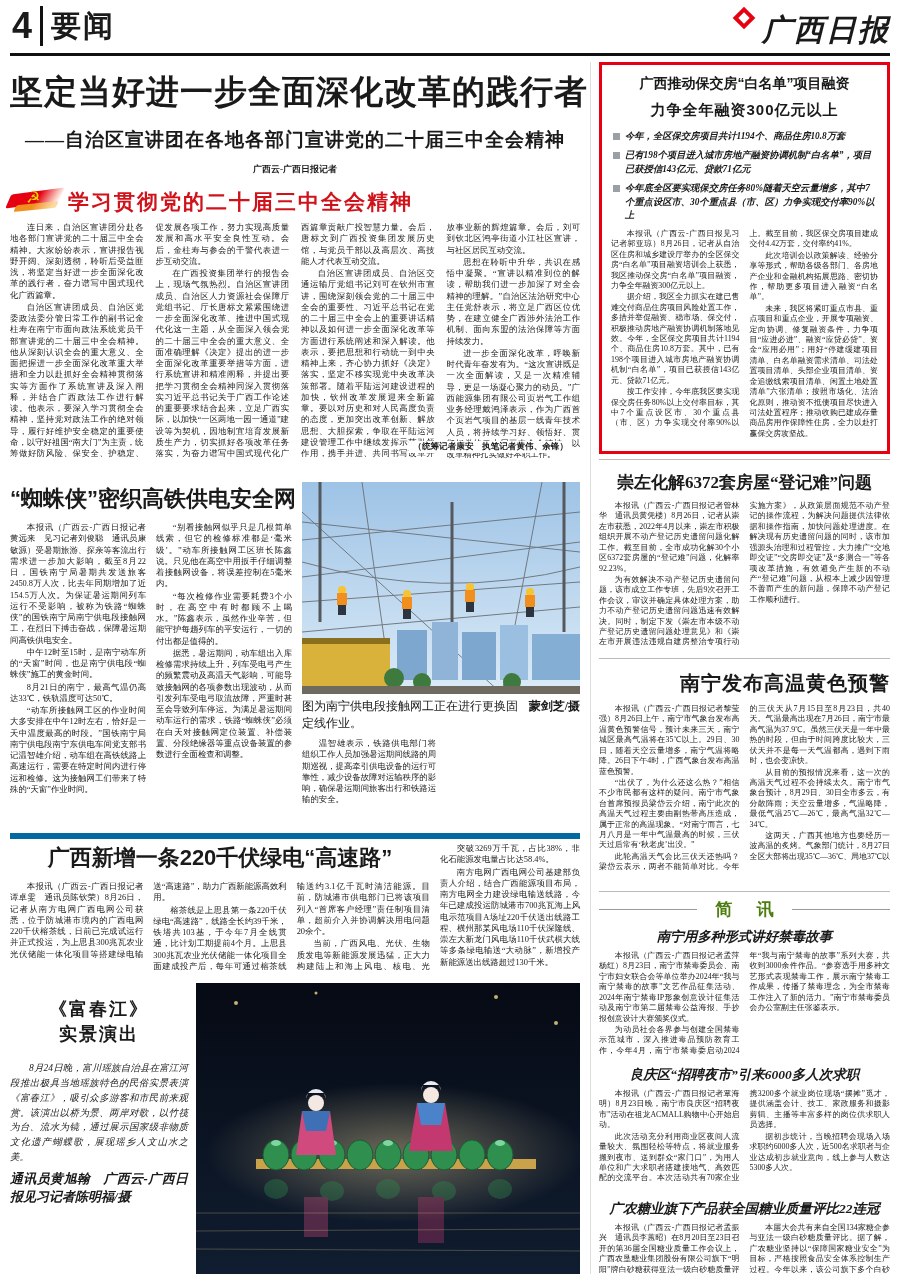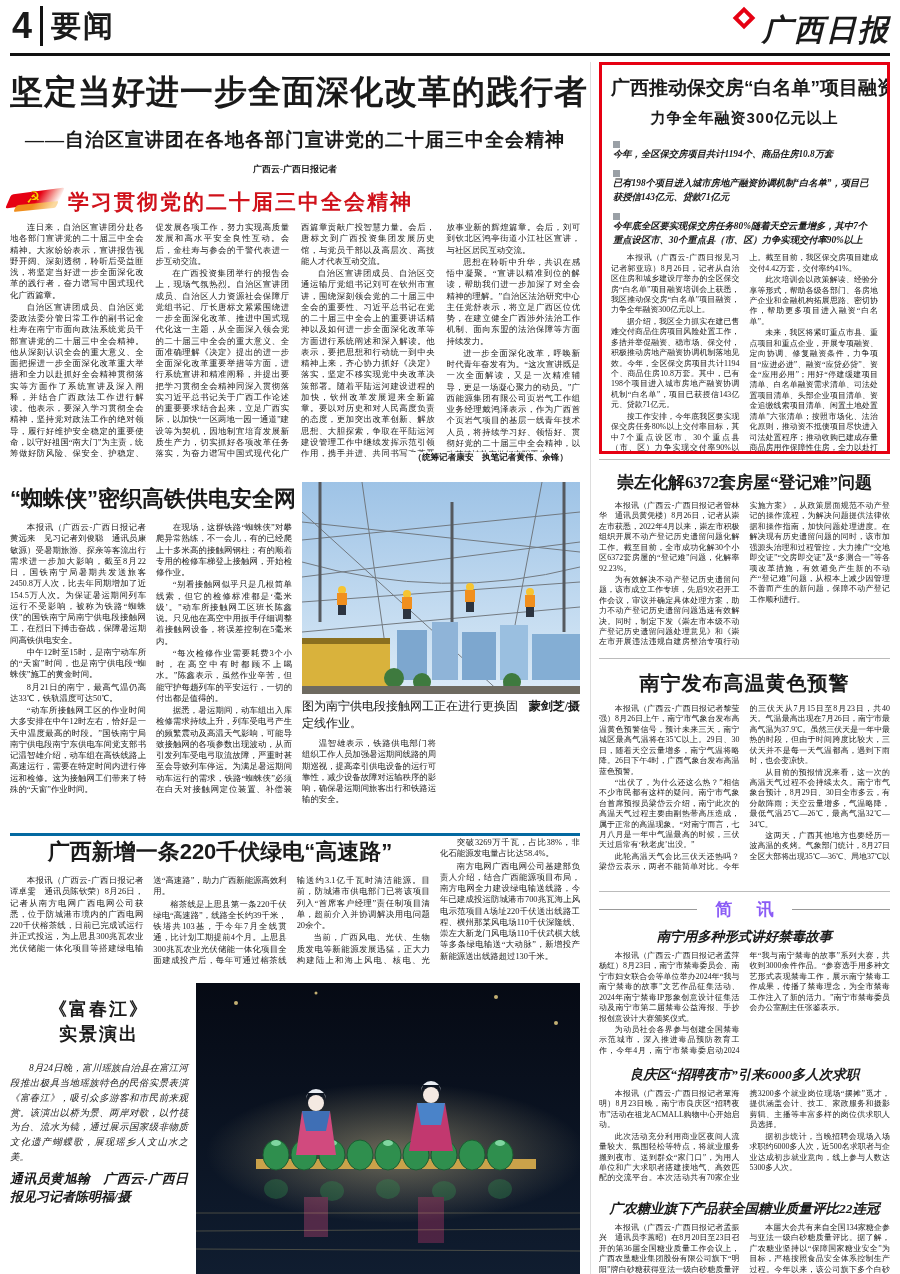--- a/index.html
+++ b/index.html
@@ -30,64 +30,64 @@
   .lead-h2 { font-size:19px; font-weight:bold; margin-top:12px; letter-spacing:1px; }
   .lead-by { font-size:9px; margin-top:10px; color:#222; font-weight:bold; }
   .banner { height:32px; display:flex; align-items:center; margin:2px 0 4px 0; }
   .flag { position:relative; width:52px; height:26px; margin-right:6px; }
   .flag .sw1 { position:absolute; left:0; top:2px; width:50px; height:14px; background:linear-gradient(100deg,#e60012 55%,#f6b3ab 85%,#fff 100%); transform:skewX(-30deg) rotate(-8deg); border-radius:2px; }
   .flag .sw2 { position:absolute; left:6px; top:14px; width:40px; height:7px; background:linear-gradient(100deg,#f08f1e 40%,#fbd9a0 90%); transform:skewX(-30deg) rotate(-6deg); border-radius:2px; }
   .flag .emb { position:absolute; left:16px; top:1px; color:#ffd700; font-size:16px; line-height:16px; text-shadow:0 0 1px #a00; }
   .banner-text { color:#d0121b; font-family:"Liberation Sans",sans-serif; font-weight:bold; font-size:21px; letter-spacing:2px; }
   .lead-body { position:relative; height:242px; overflow:hidden; column-count:4; column-gap:12px; column-fill:auto; font-size:8.4px; line-height:1.34; text-align:justify; }
   .para { text-indent:2em; margin-bottom:1px; }
-  .lead-tail { position:absolute; right:12px; bottom:0; font-weight:bold; font-size:8.6px; background:#fff; padding-left:4px;margin-left:15px; }
+  .lead-tail { position:absolute; right:12px; bottom:11px; font-weight:bold; font-size:8.6px; background:#fff; padding-left:4px;margin-left:15px; }
   
   .spider { height:345px; display:flex; gap:10px; margin-top:18px; }
   .spider-left { width:282px; }
   .spider-h { font-family:"Liberation Sans",sans-serif; font-weight:bold; font-size:22px; letter-spacing:0px; margin:2px 0 8px 0; white-space:nowrap; }
   .spider-text { height:295px; overflow:hidden; column-count:2; column-gap:10px; column-fill:auto; font-size:8.4px; line-height:1.34; text-align:justify; }
   .spider-right { width:278px; }
   .photo1 { width:278px; height:212px; display:block; }
   .caption { font-size:12px; margin:4px 0 6px 0; display:flex; justify-content:space-between; }
   .cap-credit { font-weight:bold; white-space:nowrap; margin-left:6px; }
   .spider-bottom { column-count:2; column-gap:10px; font-size:8.4px; line-height:1.34; text-align:justify; height:78px; overflow:hidden; column-fill:auto; }
   
-  .power { height:142px; display:flex; gap:10px; margin-top:6px; border-top:3px solid #0369a1; padding-top:4px;align-items:flex-end; }
+  .power { height:142px; display:flex; gap:10px; margin-top:6px; border-top:6px solid #0369a1; padding-top:4px; }
   .power-left { width:420px; }
   .power-h { font-family:"Liberation Sans",sans-serif; font-weight:bold; font-size:22px; text-align:center; margin:0 0 8px 0; white-space:nowrap; }
   .power-text { column-count:3; column-gap:10px; column-fill:auto; height:100px; overflow:hidden; font-size:8.4px; line-height:1.34; text-align:justify; }
   .power-right { width:140px; font-size:8.4px; line-height:1.34; text-align:justify; overflow:hidden; height:138px; }
   
   .bottomL { height:292px; display:flex; gap:8px; margin-top:8px; }
   .fcj { width:178px; padding-top:14px; }
   .fcj-title { text-align:center; font-weight:bold; font-size:18px; line-height:1.4; letter-spacing:2px; }
   .fcj-body { margin-top:14px; font-size:9.5px; line-height:1.55; text-align:justify; font-style:italic; }
   .fcj-body .para { text-indent:2em; }
   .fcj-credit { margin-top:6px; font-size:13px; font-weight:bold; font-style:italic; text-align:justify; }
   .photo2 { width:384px; height:292px; display:block; }
   
   .redbox { border:3px solid #e60012; padding:10px 9px 8px 9px; height:392px; overflow:hidden; }
-  .rb-h1 { font-family:"Liberation Sans",sans-serif; font-weight:bold; font-size:19px; text-align:center; white-space:nowrap; letter-spacing:0; }
+  .rb-h1 { font-family:"Liberation Sans",sans-serif; font-weight:bold; font-size:14px; text-align:center; white-space:nowrap; letter-spacing:0; }
   .rb-h2 { font-family:"Liberation Sans",sans-serif; font-weight:bold; font-size:15px; text-align:center; margin-top:8px; letter-spacing:1px; }
   .rb-bullets { margin:10px 2px 6px 2px; }
-  .rb-bullet { display:flex; font-size:9.3px; font-weight:bold; line-height:1.45; margin-bottom:6px; font-style:italic;flex-direction:column; }
+  .rb-bullet { display:flex; font-size:9.3px; font-weight:bold; line-height:1.45; margin-bottom:6px; font-style:italic; }
   .rb-bullet .sq { width:7px; height:7px; background:#9aa0a6; margin:3px 5px 0 0; flex:none; }
   .rb-body { column-count:2; column-gap:10px; column-fill:auto; height:218px; overflow:hidden; font-size:7.9px; line-height:1.32; text-align:justify; margin-top:6px; }
   .rule { border:none; border-top:1px solid #bbb; margin:5px 0; }
   .rart { padding:2px 0 4px 0; }
   .rart-h { font-weight:bold; font-size:17px; text-align:center; margin:4px 0 7px 0; white-space:nowrap; }
-  .rart-h.big { font-size:20px; letter-spacing:1px; }
+  .rart-h.big { font-size:20px; letter-spacing:1px;text-align:right; }
   .rart-body { column-count:2; column-gap:10px; column-fill:auto; text-align:justify; font-size:7.9px; line-height:1.32; overflow:hidden; }
   .cz-body { height:148px; }
   .wx-body { height:178px; }
   
   .briefs-h { display:flex; align-items:center; gap:8px; margin:6px 0 4px 0; }
   .briefs-h .ln { flex:1; border-top:1px solid #999; }
-  .briefs-title { color:#8b5cf6; font-family:"Liberation Sans",sans-serif; font-weight:bold; font-size:17px; letter-spacing:10px; padding-left:10px; }
+  .briefs-title { color:#4d7c0f; font-family:"Liberation Sans",sans-serif; font-weight:bold; font-size:17px; letter-spacing:10px; padding-left:10px; }
   .brief-item-h { text-align:center; font-weight:bold; font-size:13.5px; font-style:italic; margin:7px 0 5px 0; white-space:nowrap; }
   .brief-body { column-count:2; column-gap:10px; column-fill:auto; text-align:justify; font-size:7.9px; line-height:1.32; overflow:hidden; }
   .bb1 { height:108px; } .bb2 { height:104px; } .bb3 { height:92px; }
 </style>
 </head>
 <body>
 
 <div class="page">
 
   <div class="hdr">
@@ -130,21 +130,20 @@
         </div>
 
       <div class="spider">
         <div class="spider-left">
           <div class="spider-h">“蜘蛛侠”密织高铁供电安全网</div>
           <div class="spider-text">
               <p class="para">本报讯（广西云-广西日报记者黄远来　见习记者刘俊聪　通讯员康敏源）受暑期旅游、探亲等客流出行需求进一步加大影响，截至8月22日，国铁南宁局暑期共发送旅客2450.8万人次，比去年同期增加了近154.5万人次。为保证暑运期间列车运行不受影响，被称为铁路“蜘蛛侠”的国铁南宁局南宁供电段接触网工，在烈日下搏击奋战，保障暑运期间高铁供电安全。</p>
               <p class="para">中午12时至15时，是南宁动车所的“天窗”时间，也是南宁供电段“蜘蛛侠”施工的黄金时间。</p>
               <p class="para">8月21日的南宁，最高气温仍高达33℃，铁轨温度可达50℃。</p>
               <p class="para">“动车所接触网工区的作业时间大多安排在中午12时左右，恰好是一天中温度最高的时段。”国铁南宁局南宁供电段南宁东供电车间党支部书记温智雄介绍，动车组在高铁线路上高速运行，需要在特定时间内进行停运和检修。这为接触网工们带来了特殊的“天窗”作业时间。</p>
-              <p class="para">在现场，这群铁路“蜘蛛侠”对攀爬异常熟练，不一会儿，有的已经爬上十多米高的接触网钢柱；有的顺着专用的检修车梯登上接触网，开始检修作业。</p>
               <p class="para">“别看接触网似乎只是几根简单线索，但它的检修标准都是‘毫米级’。”动车所接触网工区班长陈鑫说。只见他在高空中用扳手仔细调整着接触网设备，将误差控制在5毫米内。</p>
               <p class="para">“每次检修作业需要耗费3个小时，在高空中有时都顾不上喝水。”陈鑫表示，虽然作业辛苦，但能守护每趟列车的平安运行，一切的付出都是值得的。</p>
               <p class="para">据悉，暑运期间，动车组出入库检修需求持续上升，列车受电弓产生的频繁震动及高温天气影响，可能导致接触网的各项参数出现波动，从而引发列车受电弓取流故障，严重时甚至会导致列车停运。为满足暑运期间动车运行的需求，铁路“蜘蛛侠”必须在白天对接触网定位装置、补偿装置、分段绝缘器等重点设备装置的参数进行全面检查和调整。</p>
             </div>
         </div>
         <div class="spider-right">
           <svg class="photo1" viewBox="0 0 278 212" xmlns="http://www.w3.org/2000/svg">
             <defs>
               <linearGradient id="sky" x1="0" y1="0" x2="0" y2="1">
                 <stop offset="0" stop-color="#9ec3e6"></stop>

